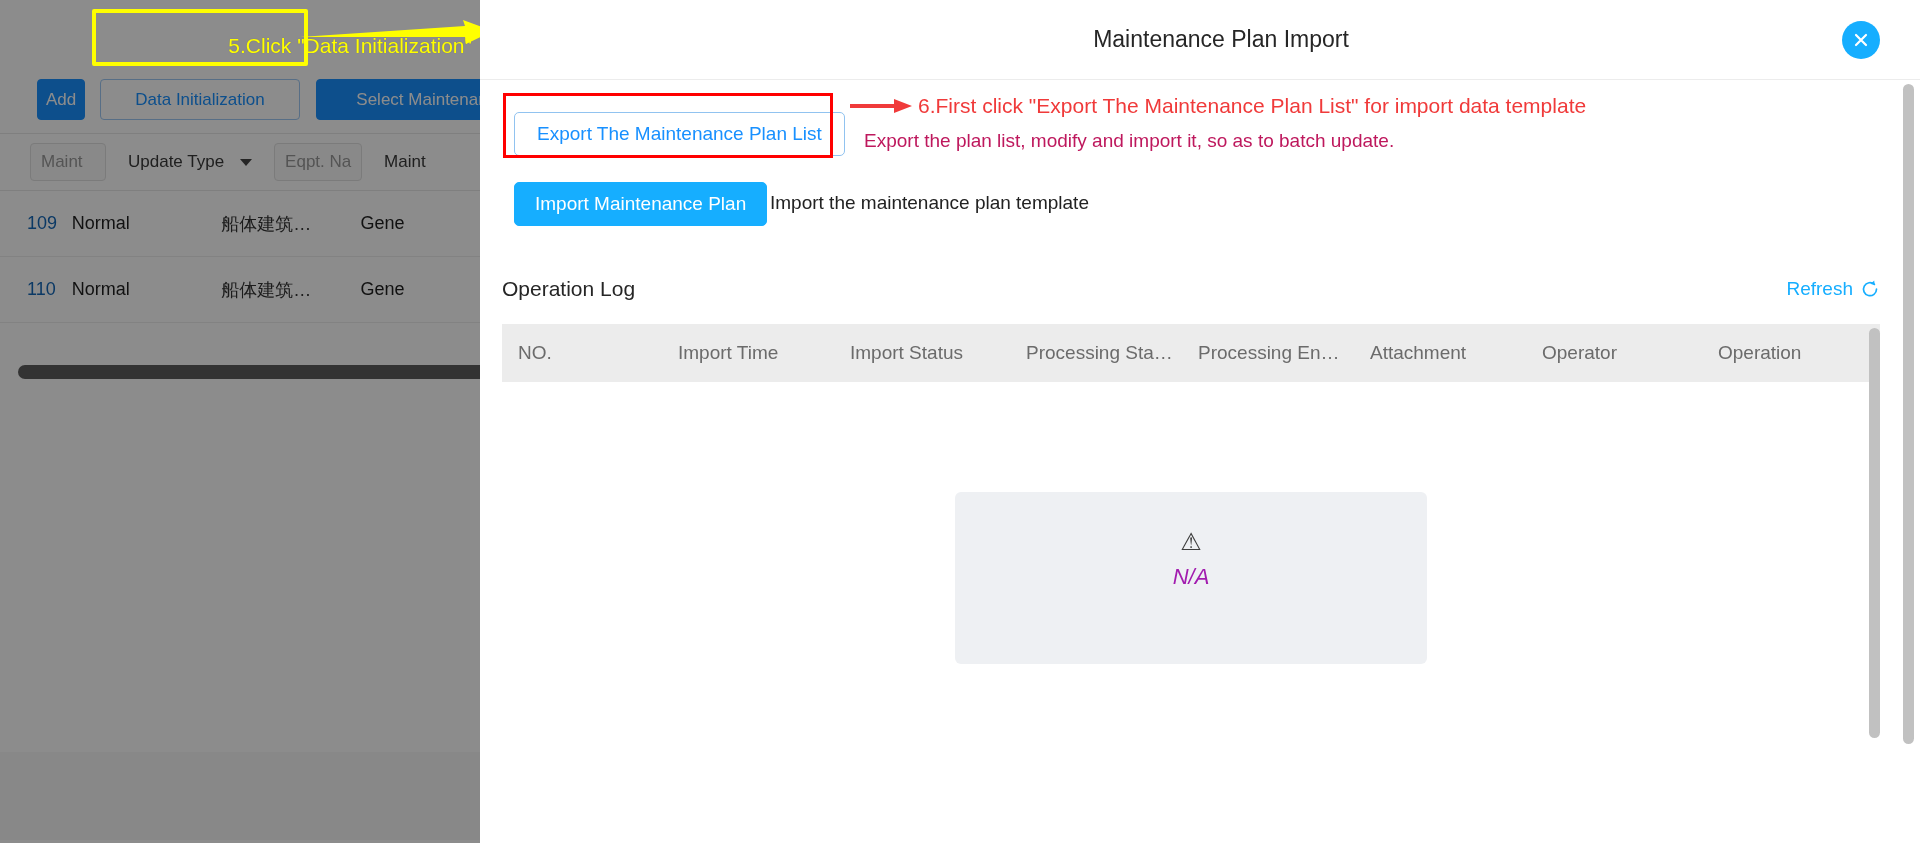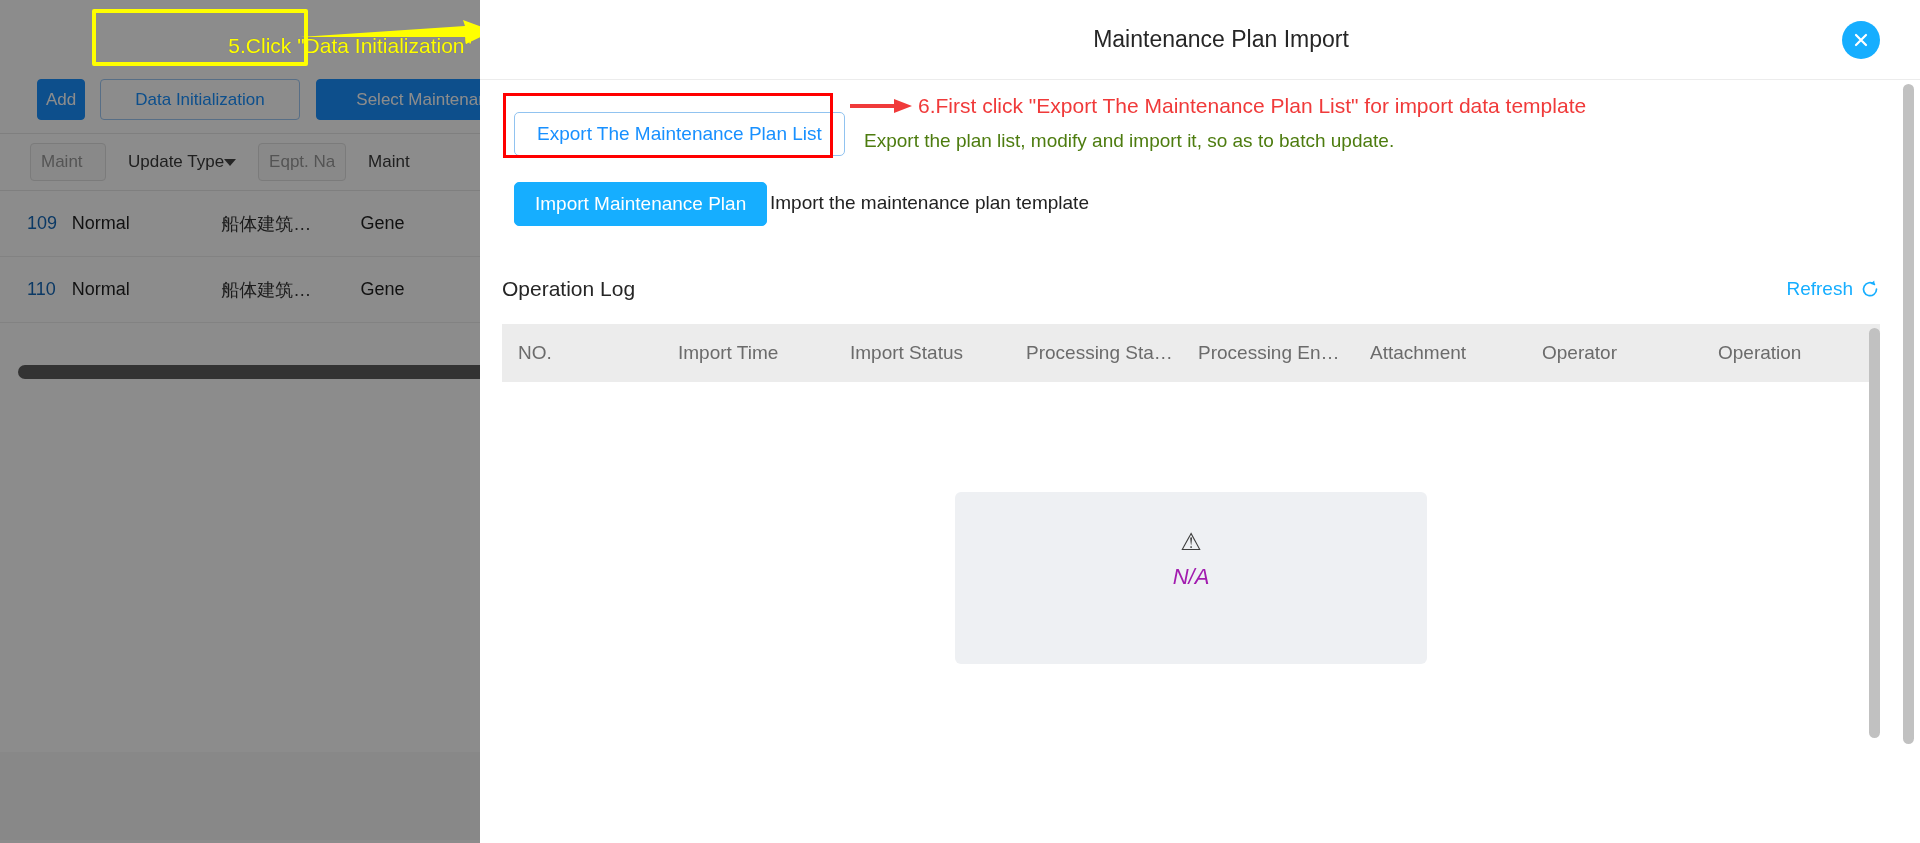--- a/index.html
+++ b/index.html
@@ -67,21 +67,21 @@
     display: flex; align-items: center;
   }
   .bg-filter-input {
     height: 38px; border: 1px solid #e0e0e0; border-radius: 4px;
     background: #fafafa; color: #9a9a9a; font-size: 17px;
     display: flex; align-items: center; padding: 0 10px;
     margin-left: 30px; overflow: hidden; white-space: nowrap;
   }
   .bg-filter-select {
     height: 38px; color: #3a3a3a; font-size: 17px;
-    display: flex; align-items: center; gap: 0;
+    display: flex; align-items: center; gap: 16px;
     margin-left: 22px; white-space: nowrap;
   }
   .caret-down {
     width: 0; height: 0; border-left: 6px solid transparent;
     border-right: 6px solid transparent; border-top: 7px solid #444;
   }
   .bg-filter-label {
     height: 38px; color: #3a3a3a; font-size: 17px;
     display: flex; align-items: center; margin-left: 22px; white-space: nowrap;
   }
@@ -149,21 +149,21 @@
     display: flex; align-items: center; cursor: pointer; margin-top: 8px;
   }
   .export-redbox {
     position: absolute; left: 1px; top: -7px;
     width: 330px; height: 65px;
     border: 3px solid #ff0000;
     pointer-events: none;
   }
   .export-desc {
     position: absolute; left: 362px; top: 30px;
-    font-size: 19px; color: #4d7c0f;
+    font-size: 19px; color: #be185d;
     white-space: nowrap;
   }
   .annot-red-row {
     position: absolute; left: 348px; top: -6px;
     display: flex; align-items: center; gap: 4px;
     white-space: nowrap;
   }
   .annot-red-text { color: #f03a3a; font-size: 21px; }
 
   .row-import { position: relative; margin-top: 30px; height: 48px; }

